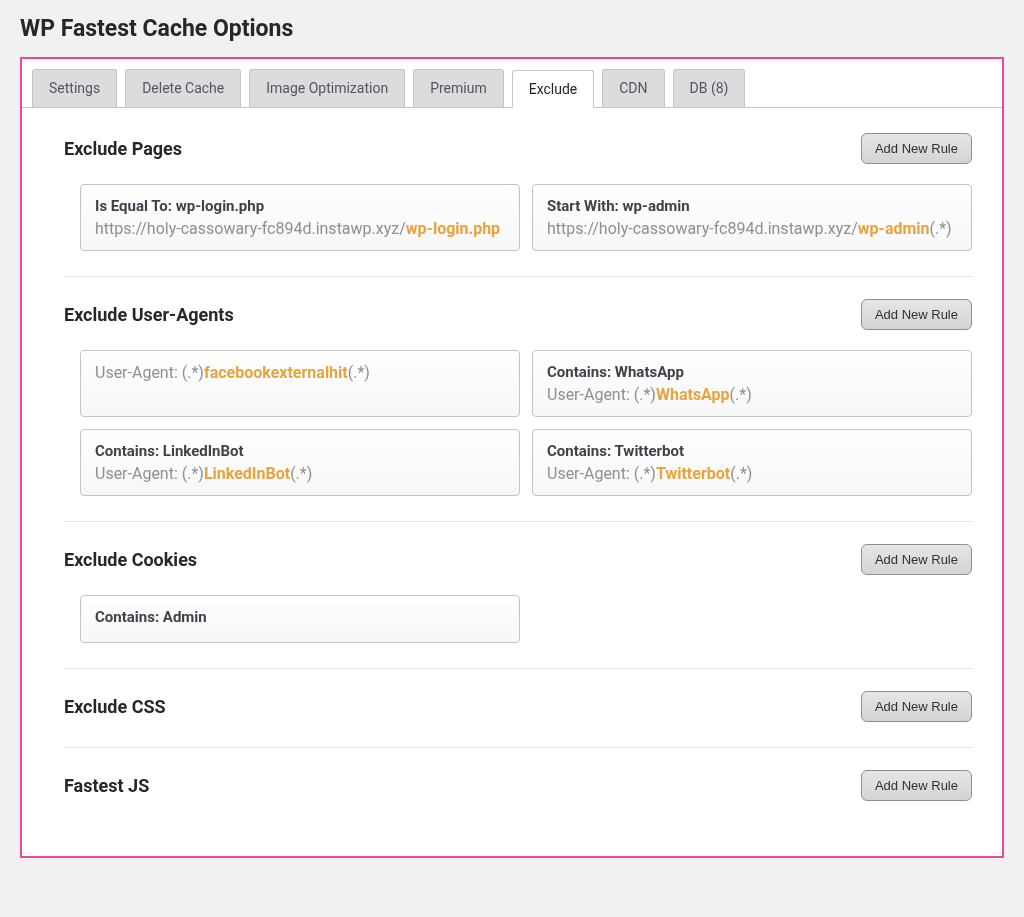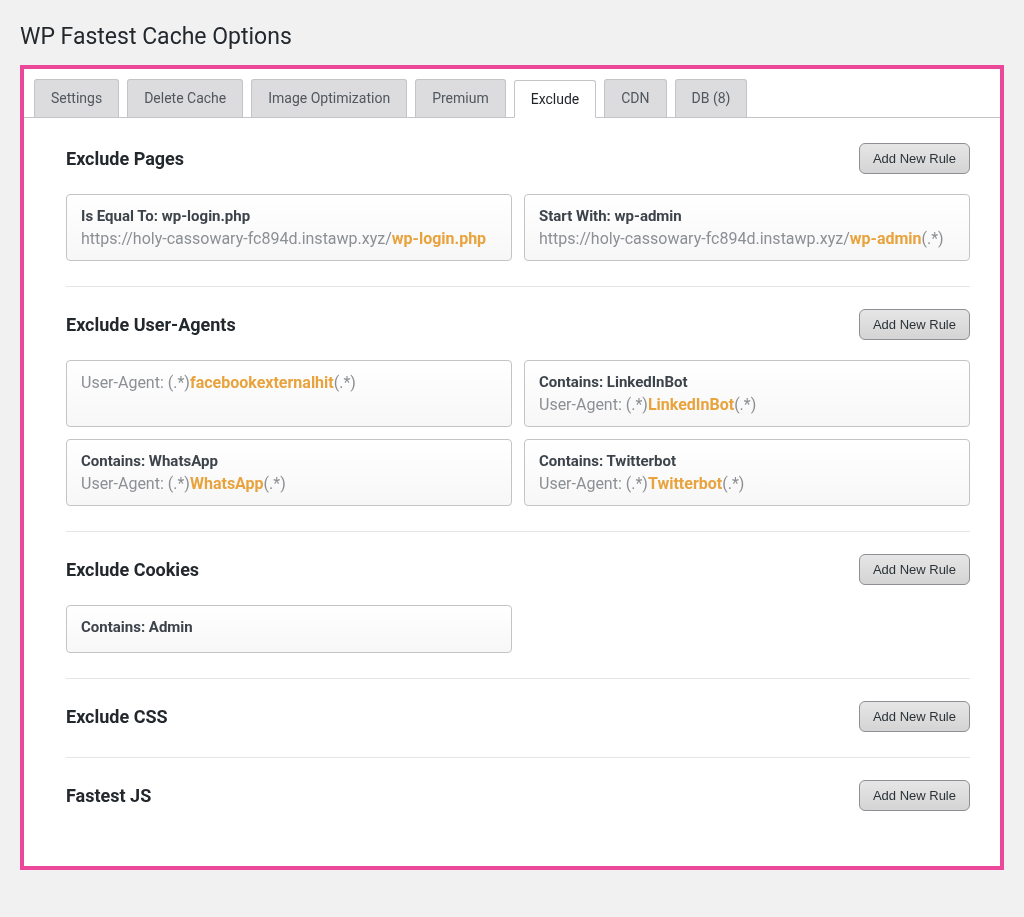--- a/index.html
+++ b/index.html
@@ -4,27 +4,27 @@
   <style>
     * { box-sizing: border-box; margin: 0; padding: 0; }
     body {
       font-family: -apple-system, BlinkMacSystemFont, "Segoe UI", Roboto, sans-serif;
       background: #f1f1f1;
       padding: 10px 20px 20px;
       color: #1d2327;
     }
     h1 {
       font-size: 23px;
-      font-weight: 400;
+      font-weight: 700;
       color: #23282d;
-      margin: 13px 0 15px 0;
+      margin: 5px 0 15px 0;
     }
     .wrap {
       background: #fff;
-      border: 4px solid #ec4899;
+      border: 2px solid #ec4899;
       padding: 0;
     }
     .tabs {
       display: flex;
       padding: 10px 10px 0 10px;
       background: #fff;
       border-bottom: 1px solid #c3c4c7;
       gap: 8px;
     }
     .tab {
@@ -72,20 +72,21 @@
       padding: 7px 13px;
       font-size: 13px;
       color: #2c3338;
       cursor: pointer;
       border-radius: 6px;
     }
     .rules-grid {
       display: grid;
       grid-template-columns: 1fr 1fr;
       gap: 12px;
+      margin-left: 16px;
     }
     .single-col {
       grid-template-columns: 1fr 1fr;
     }
     .rule-card {
       border: 1px solid #c3c4c7;
       border-radius: 4px;
       padding: 12px 14px;
       background: linear-gradient(#ffffff, #f7f7f7);
     }
@@ -144,26 +145,26 @@
     <div class="section">
       <div class="section-header">
         <div class="section-title">Exclude User-Agents</div>
         <button class="btn">Add New Rule</button>
       </div>
       <div class="rules-grid">
         <div class="rule-card">
           <div class="rule-sub"><span>User-Agent: (.*)</span><span class="highlight">facebookexternalhit</span><span>(.*)</span></div>
         </div>
         <div class="rule-card">
+          <div class="rule-title">Contains: WhatsApp</div>
+          <div class="rule-sub"><span>User-Agent: (.*)</span><span class="highlight">WhatsApp</span><span>(.*)</span></div>
+        </div>
+        <div class="rule-card">
           <div class="rule-title">Contains: LinkedInBot</div>
           <div class="rule-sub"><span>User-Agent: (.*)</span><span class="highlight">LinkedInBot</span><span>(.*)</span></div>
-        </div>
-        <div class="rule-card">
-          <div class="rule-title">Contains: WhatsApp</div>
-          <div class="rule-sub"><span>User-Agent: (.*)</span><span class="highlight">WhatsApp</span><span>(.*)</span></div>
         </div>
         <div class="rule-card">
           <div class="rule-title">Contains: Twitterbot</div>
           <div class="rule-sub"><span>User-Agent: (.*)</span><span class="highlight">Twitterbot</span><span>(.*)</span></div>
         </div>
       </div>
     </div>
 
     <div class="section">
       <div class="section-header">

